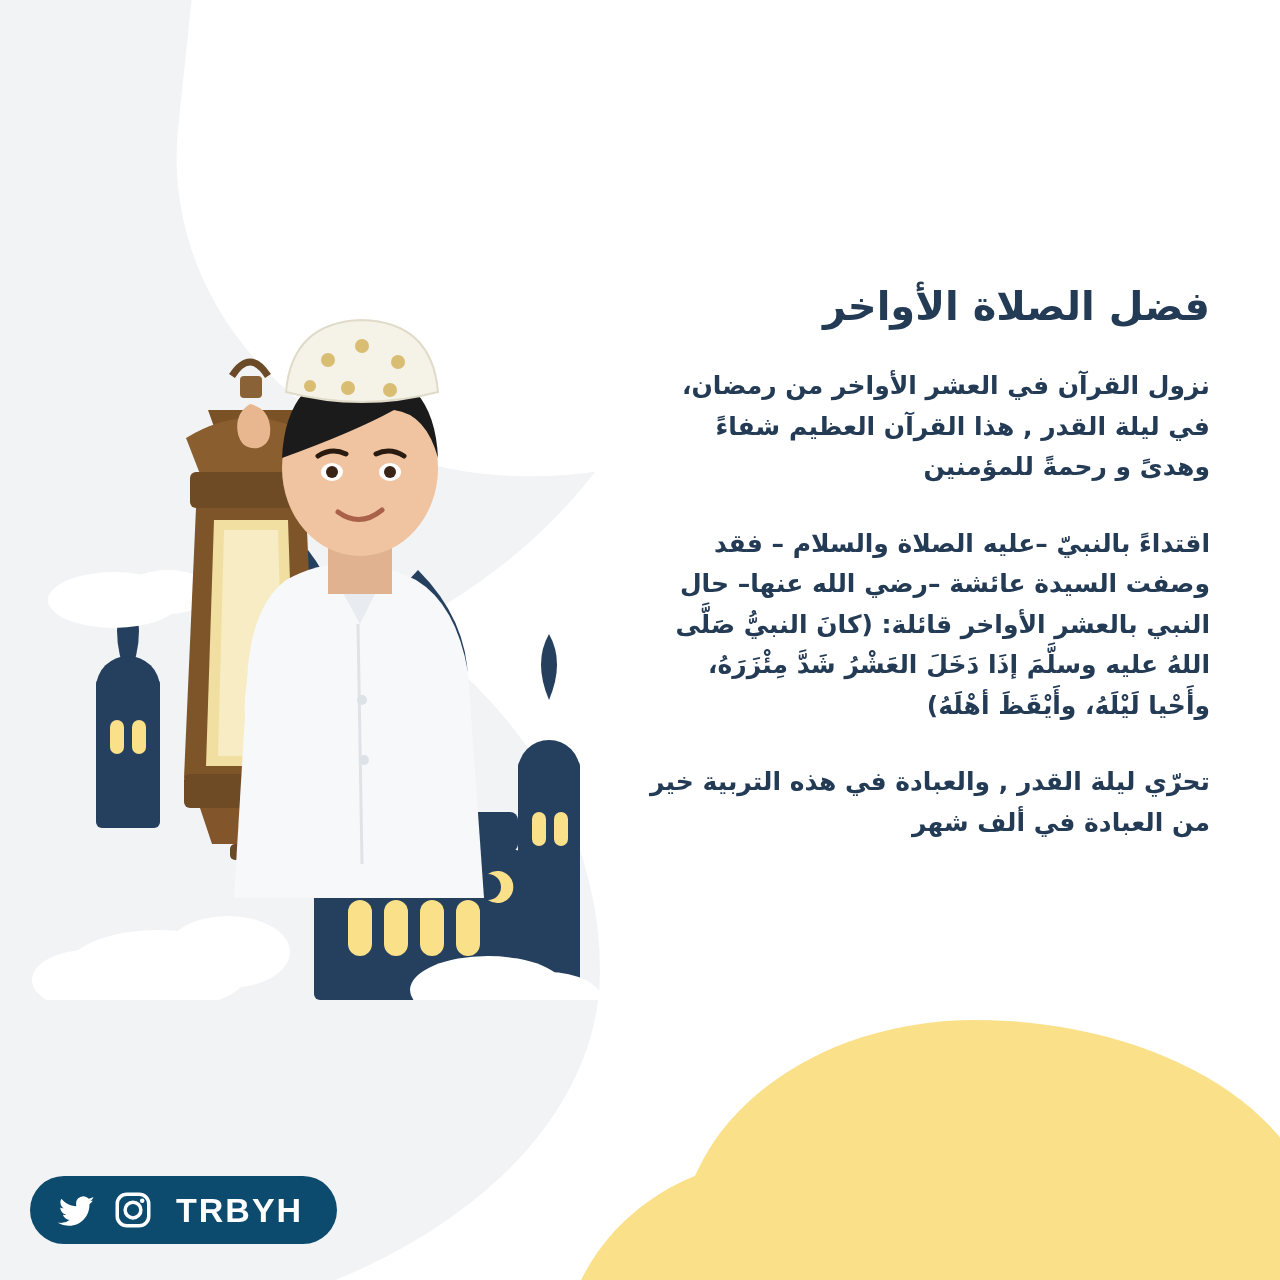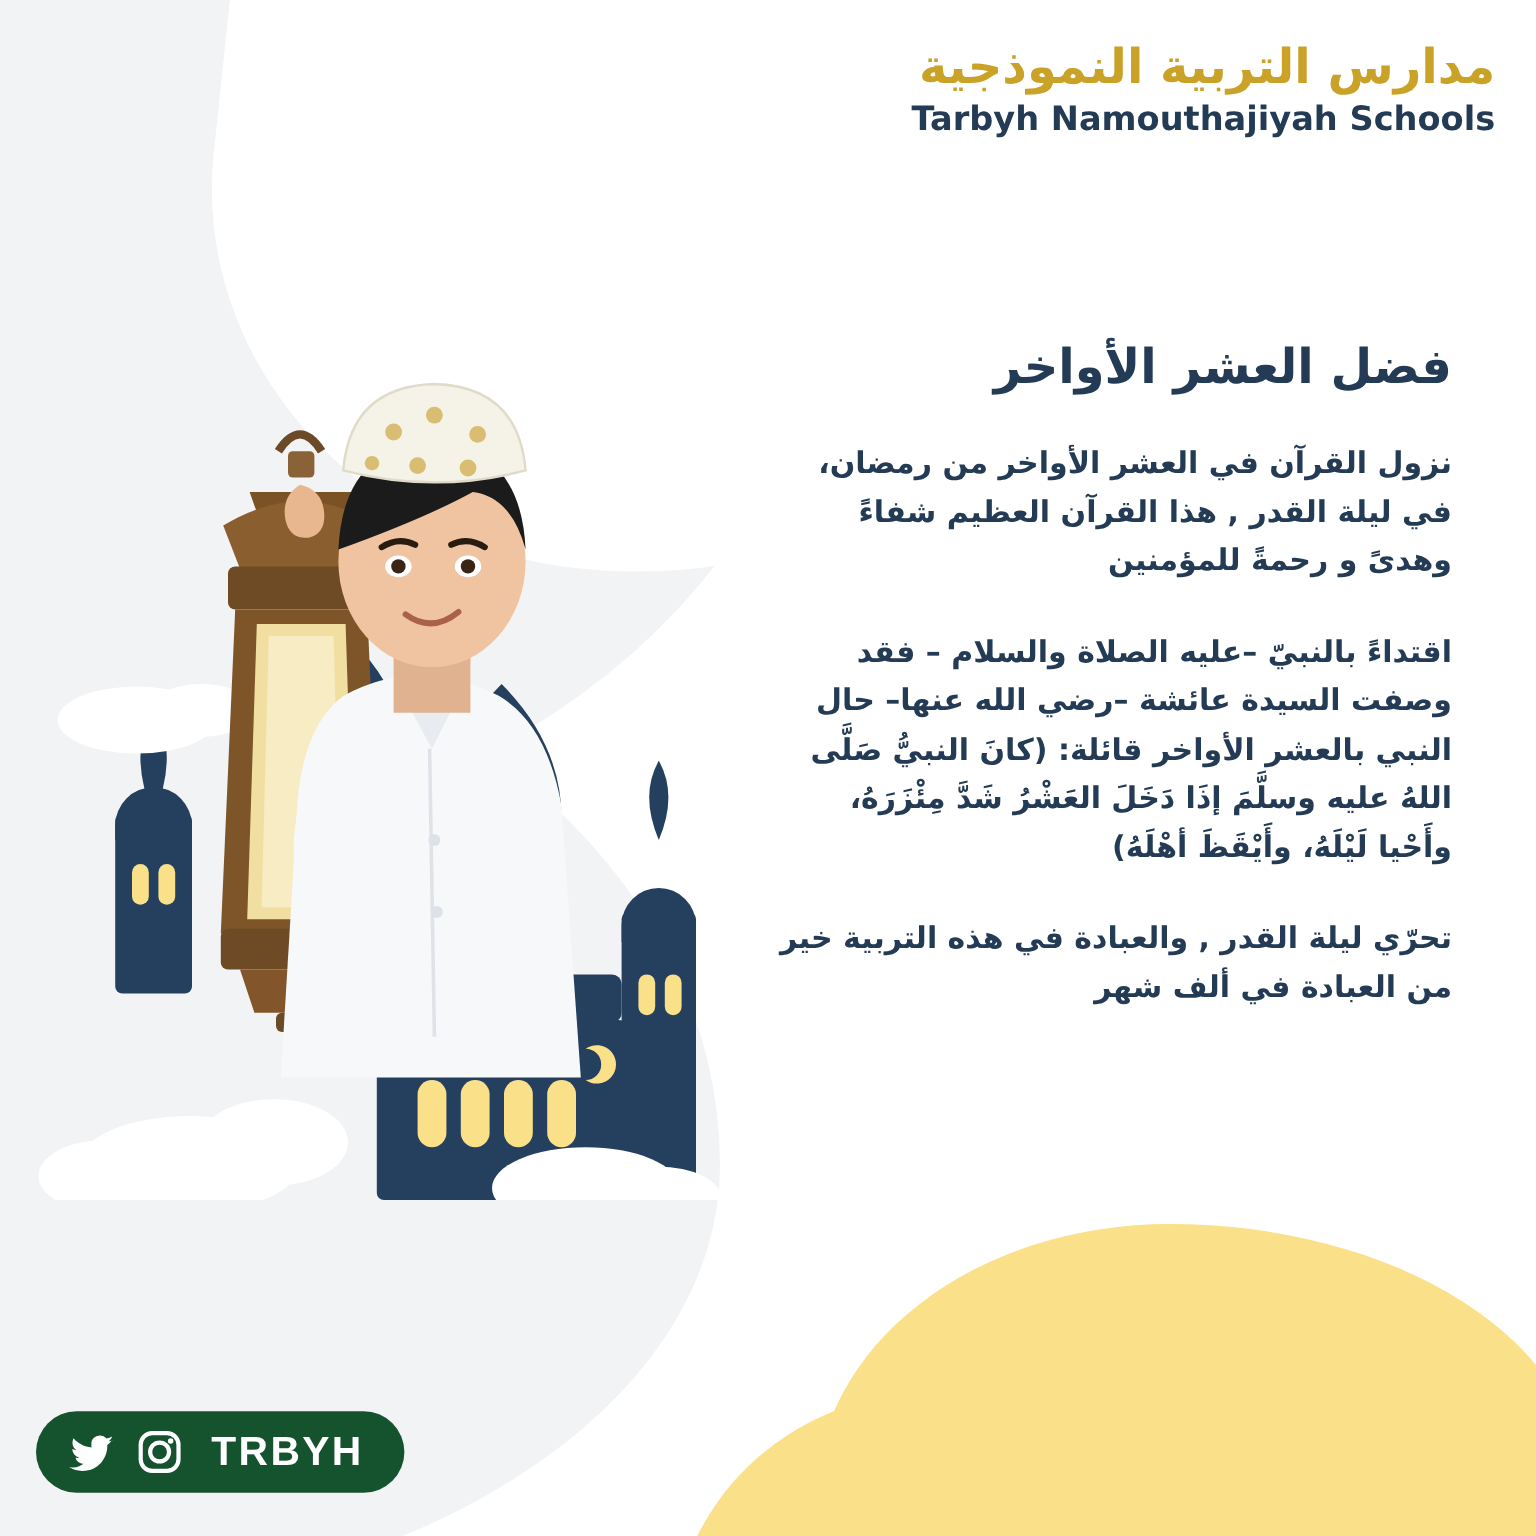--- a/index.html
+++ b/index.html
@@ -140,21 +140,21 @@
     font-weight: 600;
   }
 
   
   .social-pill {
     position: absolute;
     left: 30px;
     bottom: 36px;
     height: 68px;
     min-width: 300px;
-    background: #14532d;
+    background: #0c4a6e;
     border-radius: 34px;
     display: flex;
     align-items: center;
     gap: 14px;
     padding: 0 34px 0 26px;
     box-sizing: border-box;
     direction: ltr;
   }
   .social-icon { width: 42px; height: 42px; flex: 0 0 auto; }
   .social-handle {
@@ -171,24 +171,20 @@
 
 <div class="poster">
 
   <div class="bg-gray-blob"></div>
   <div class="bg-gray-blob2"></div>
   <div class="bg-white-curve"></div>
   <div class="bg-yellow-bottom"></div>
   <div class="bg-yellow-bottom2"></div>
 
   <div class="header">
-    <div class="brand-text">
-      <div class="brand-ar">مدارس التربية النموذجية</div>
-      <div class="brand-en">Tarbyh Namouthajiyah Schools</div>
-    </div>
   </div>
 
   <div class="art">
     <svg viewBox="0 0 640 800" width="640" height="800" aria-hidden="true">
 
       <g>
         <path d="M330 120 A280 280 0 1 0 330 760 A230 230 0 1 1 330 120 Z" fill="#fbe08a"></path>
       </g>
 
       <g fill="#25405e">
@@ -274,21 +270,21 @@
         <circle cx="372" cy="190" r="7" fill="#d8bd72"></circle>
         <circle cx="292" cy="186" r="6" fill="#d8bd72"></circle>
 
         <path d="M282 392 q-44 24 -54 96 q-6 48 16 62 l30 -10 q-16 -40 0 -80 q10 -30 28 -44 Z" fill="#f7f8fa"></path>
         <path d="M232 204 q-16 10 -12 30 q4 16 20 14 q14 -4 12 -22 q-2 -18 -20 -22 Z" fill="#e8b78f"></path>
       </g>
     </svg>
   </div>
 
   <div class="content">
-    <h1 class="title">فضل العشر الأواخر</h1>
+    <h1 class="title">فضل الصلاة الأواخر</h1>
     <p class="para">نزول القرآن في العشر الأواخر من رمضان، في ليلة القدر , هذا القرآن العظيم شفاءً وهدىً و رحمةً للمؤمنين</p>
     <p class="para">اقتداءً بالنبيّ –عليه الصلاة والسلام – فقد وصفت السيدة عائشة –رضي الله عنها– حال النبي بالعشر الأواخر قائلة: (كانَ النبيُّ صَلَّى اللهُ عليه وسلَّمَ إذَا دَخَلَ العَشْرُ شَدَّ مِئْزَرَهُ، وأَحْيا لَيْلَهُ، وأَيْقَظَ أهْلَهُ)</p>
     <p class="para">تحرّي ليلة القدر , والعبادة في هذه التربية خير من العبادة في ألف شهر</p>
   </div>
 
   <div class="social-pill">
     <span class="social-icon">
       <svg viewBox="0 0 48 48" width="42" height="42" aria-hidden="true">
         <path fill="#ffffff" d="M44 12.5c-1.5.7-3.1 1.1-4.8 1.3 1.7-1 3-2.6 3.6-4.6-1.6.9-3.4 1.6-5.3 2A8.3 8.3 0 0 0 23 17.7c0 .7.1 1.3.2 1.9-6.9-.3-13-3.6-17.1-8.6-.7 1.2-1.1 2.6-1.1 4.2 0 2.9 1.5 5.4 3.7 6.9-1.4 0-2.7-.4-3.8-1v.1c0 4 2.9 7.4 6.7 8.1-.7.2-1.4.3-2.2.3-.5 0-1 0-1.5-.1 1 3.3 4.1 5.7 7.7 5.8A16.7 16.7 0 0 1 4 38.7c-.7 0-1.3 0-2-.1A23.5 23.5 0 0 0 14.7 42c15.2 0 23.5-12.6 23.5-23.5v-1.1c1.6-1.2 3-2.6 4.1-4.3z"></path>
       </svg>

